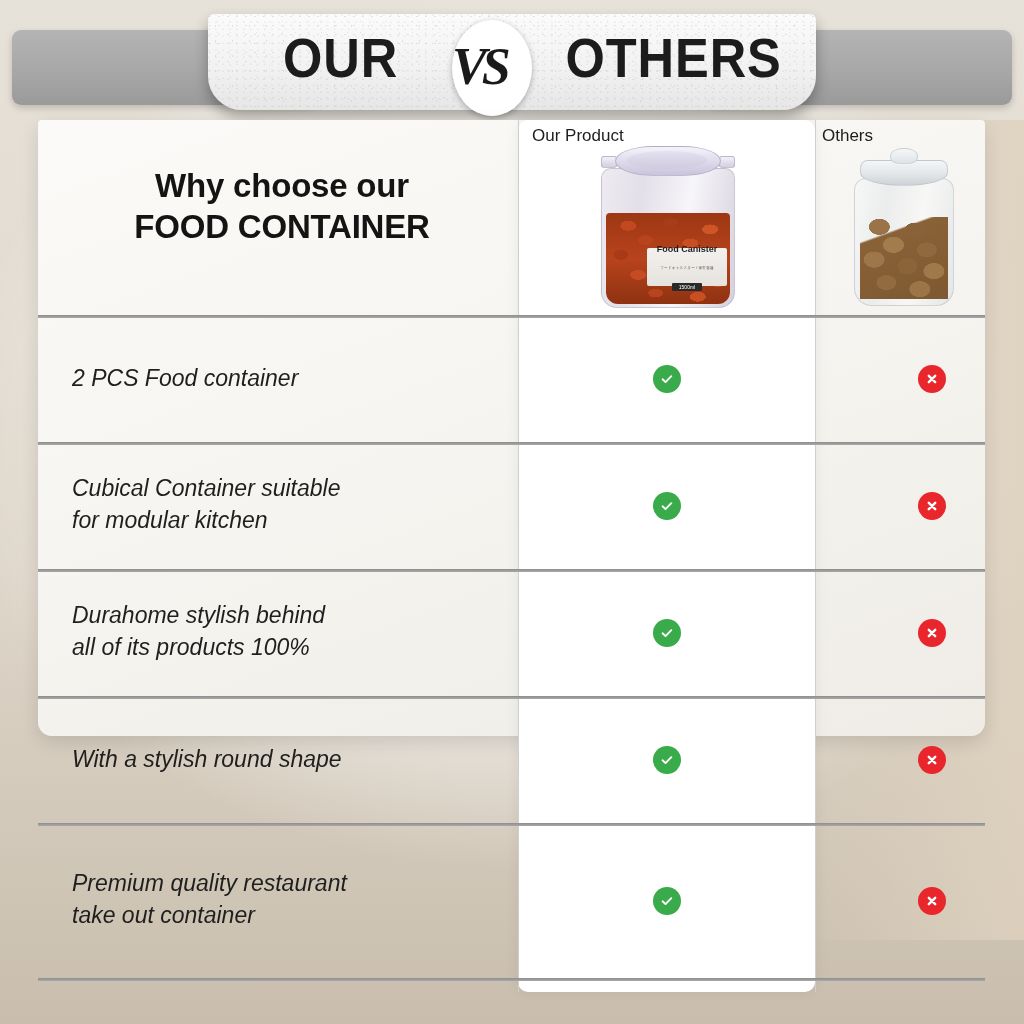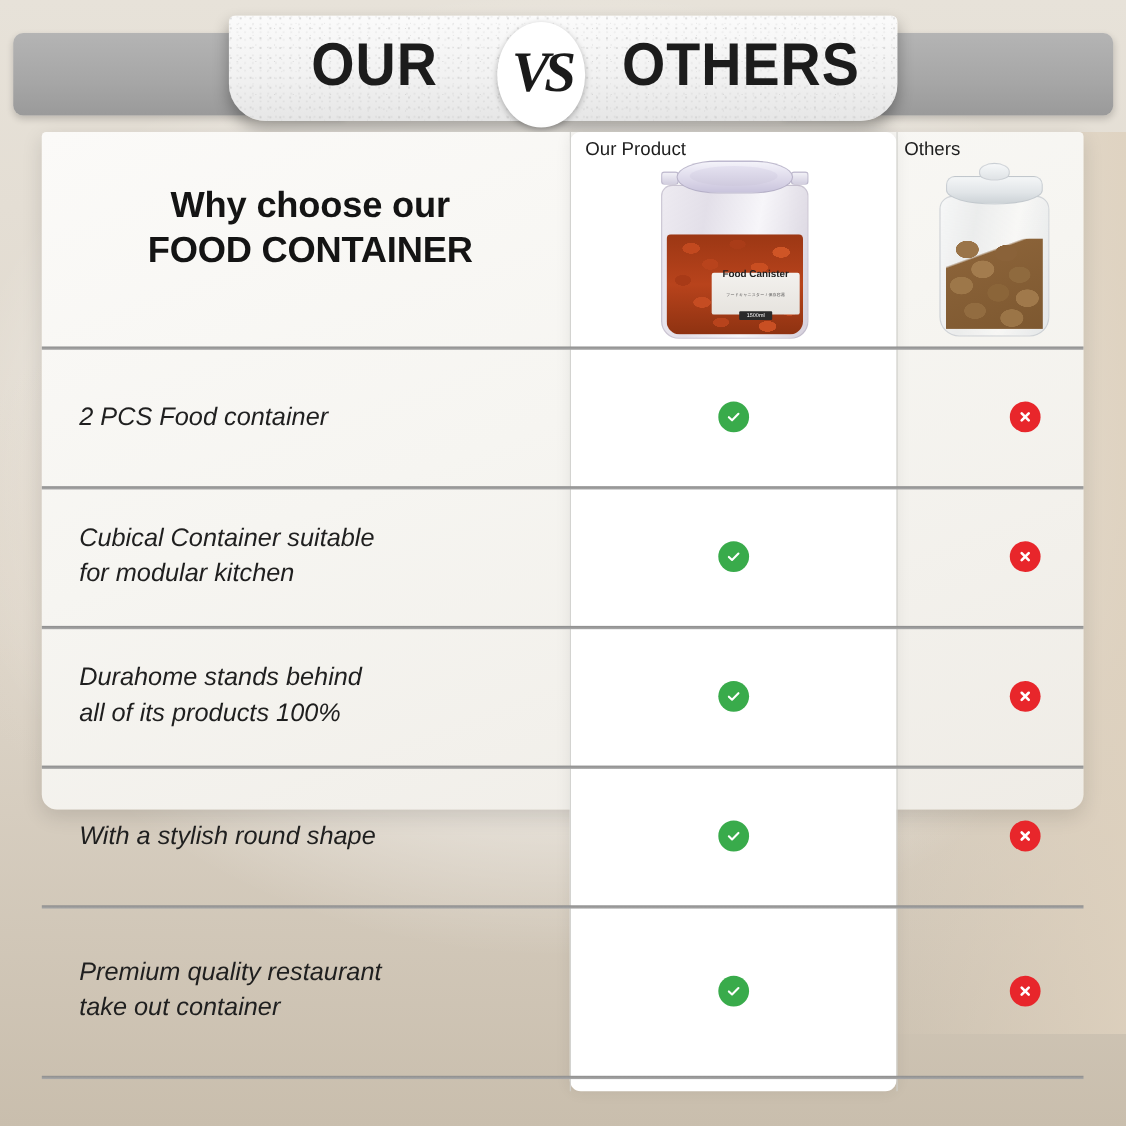--- a/index.html
+++ b/index.html
@@ -80,21 +80,21 @@
   }
   #banner-word-our    { left: 278px; }
   #banner-word-others { left: 556px; }
 
   #vs-badge {
     position: absolute; left: 452px; top: 20px;
     width: 80px; height: 96px;
     border-radius: 50%;
     background: #ffffff;
     box-shadow: 0 2px 6px rgba(0,0,0,0.28);
-    display: flex; align-items: center; justify-content: center;
+    display: flex; align-items: center; 
   }
   #vs-badge-text {
     font-family: "Liberation Serif", serif;
     font-size: 52px; font-weight: 700; font-style: italic;
     color: #1a1a1a; letter-spacing: -5px;
     transform: translateY(-2px);
   }
 
   
   #table-card {
@@ -362,21 +362,21 @@
           <svg width="16" height="16" viewBox="0 0 16 16">
             <path d="M3.6 8.3 L6.5 11.1 L12.3 5.2" fill="none" stroke="#ffffff" stroke-width="1.9" stroke-linecap="round" stroke-linejoin="round"></path>
           </svg>
         </div>
         <div class="mark mark-cross" style="top: 371.5px; background: rgb(232, 38, 43);">
           <svg width="16" height="16" viewBox="0 0 16 16">
             <path d="M4.8 4.8 L11.2 11.2 M11.2 4.8 L4.8 11.2" fill="none" stroke="#ffffff" stroke-width="2.4" stroke-linecap="round"></path>
           </svg>
         </div>
         <div class="feature-label" style="top: 478.5px;">
-          <div>Durahome stands behind</div>
+          <div>Durahome stylish behind</div>
           <div>all of its products 100%</div>
         </div>
         <div class="mark mark-check" style="top: 498.5px; background: rgb(57, 171, 75);">
           <svg width="16" height="16" viewBox="0 0 16 16">
             <path d="M3.6 8.3 L6.5 11.1 L12.3 5.2" fill="none" stroke="#ffffff" stroke-width="1.9" stroke-linecap="round" stroke-linejoin="round"></path>
           </svg>
         </div>
         <div class="mark mark-cross" style="top: 498.5px; background: rgb(232, 38, 43);">
           <svg width="16" height="16" viewBox="0 0 16 16">
             <path d="M4.8 4.8 L11.2 11.2 M11.2 4.8 L4.8 11.2" fill="none" stroke="#ffffff" stroke-width="2.4" stroke-linecap="round"></path>

